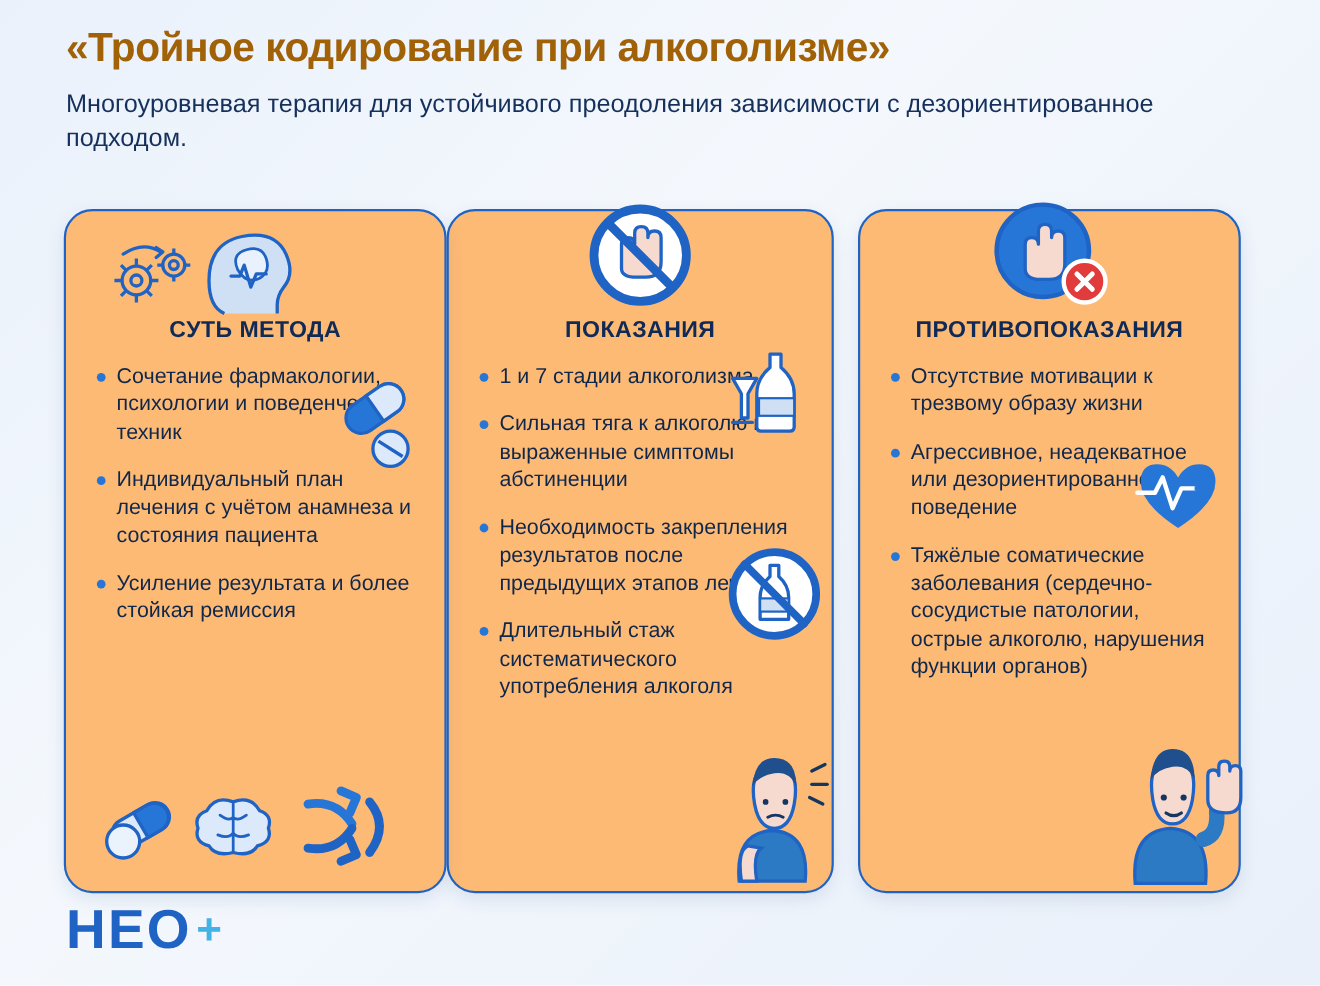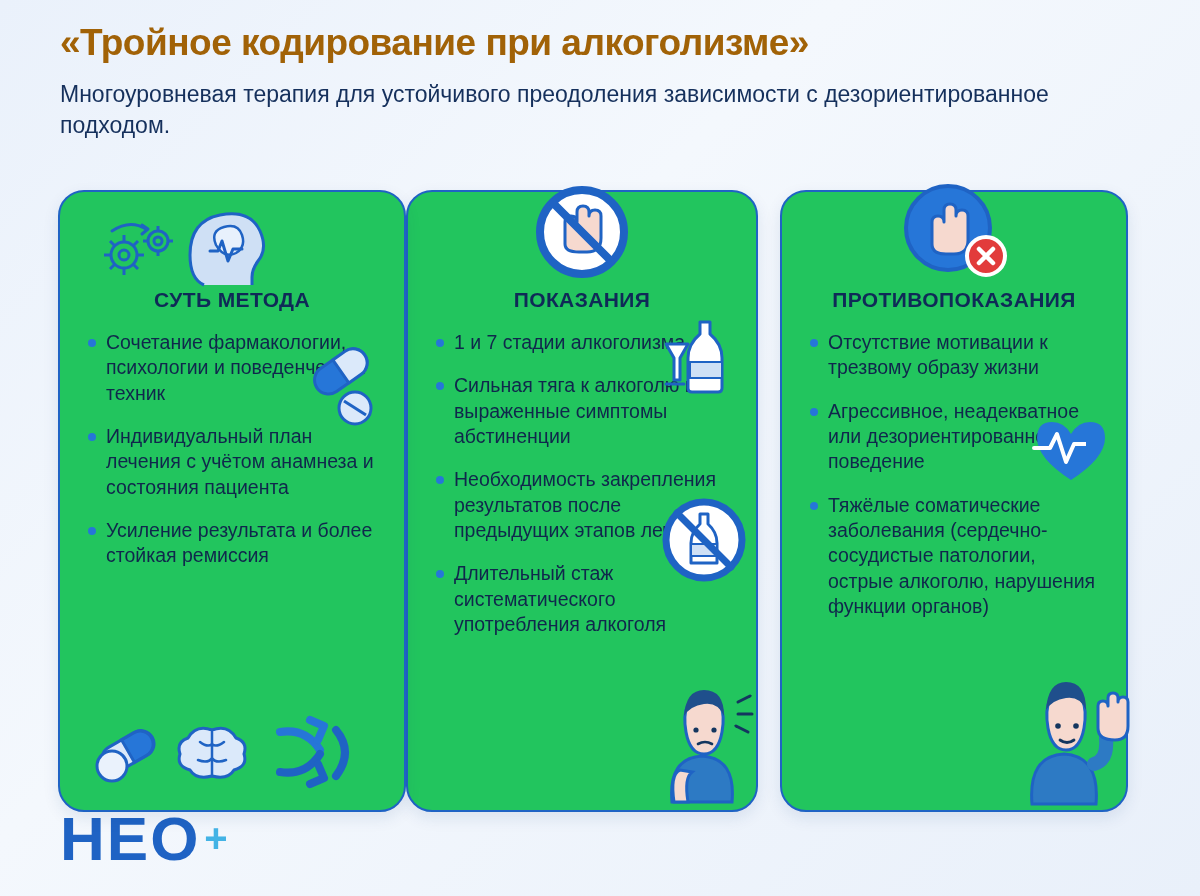--- a/index.html
+++ b/index.html
@@ -43,21 +43,21 @@
     position: absolute;
     top: 190px;
     left: 58px;
     right: 58px;
     display: flex;
     gap: 0;
     align-items: flex-start;
   }
   .card {
     position: relative;
-    background: #22c55e;
+    background: #fdba74;
     border: 2px solid #1f63c4;
     border-radius: 26px;
     box-shadow: 0 6px 16px rgba(20,60,120,0.10);
     padding: 96px 26px 24px 26px;
   }
   .card-1 { width: 348px; min-height: 622px; margin-left: 0; z-index: 3; }
   .card-2 { width: 352px; min-height: 622px; z-index: 2; }
   .card-3 { width: 348px; min-height: 622px; margin-left: 22px; z-index: 1; }
 
   .card-head {
@@ -120,21 +120,21 @@
 
   
   .logo {
     position: absolute;
     left: 60px;
     bottom: 22px;
     display: flex;
     align-items: center;
   }
   .logo-text {
-    font-size: 62px;
+    font-size: 50px;
     font-weight: bold;
     color: #1f63c4;
     letter-spacing: 2px;
     font-family: "Liberation Sans", sans-serif;
   }
   .logo-plus {
     font-size: 40px;
     color: #43b3e5;
     font-weight: bold;
     margin-left: 4px;

